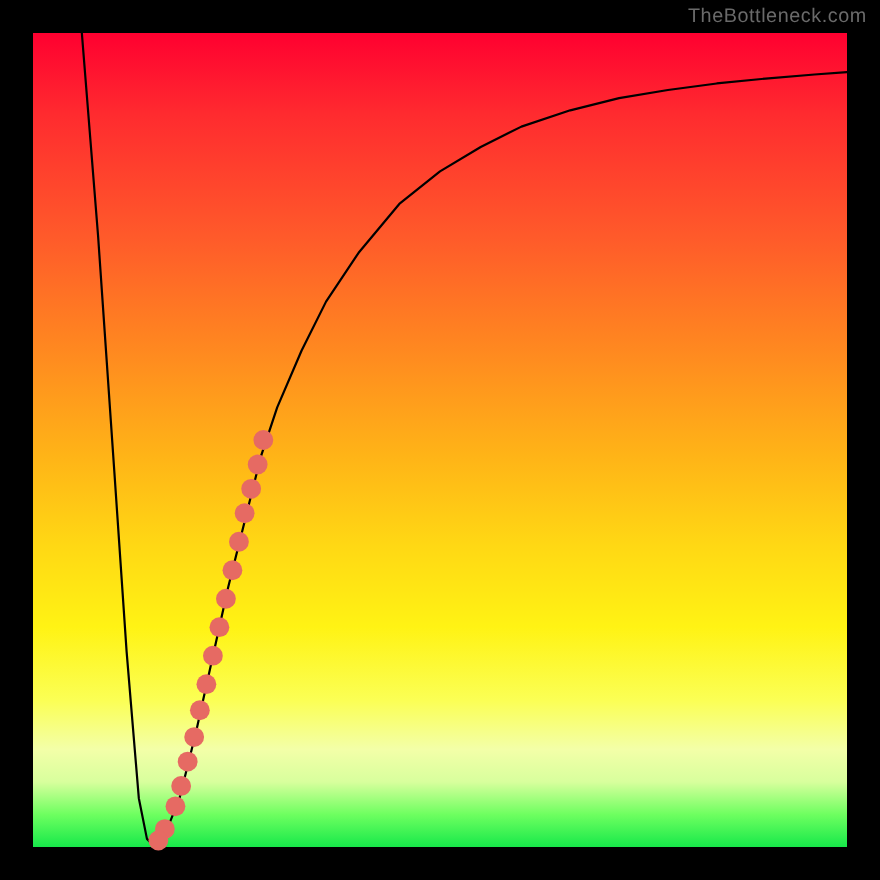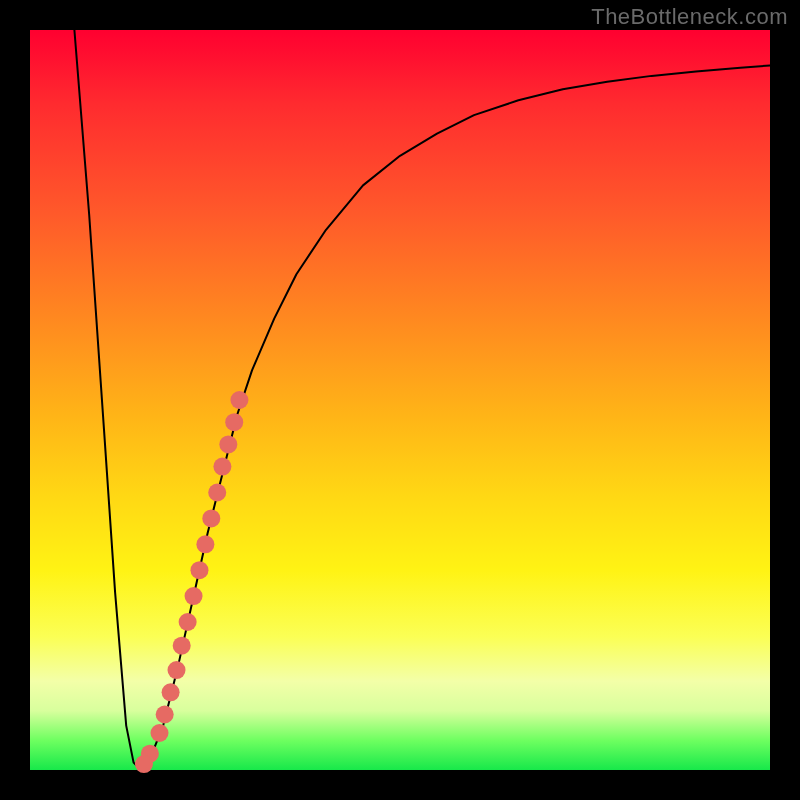--- a/index.html
+++ b/index.html
@@ -38,21 +38,21 @@
       #d8ff9d 92%,
       #6eff60 96%,
       #17e84a 100%
     );
   }
   .watermark {
     position: absolute;
     top: 4px;
     right: 12px;
     color: #6a6a6a;
-    font-size: 22px;
+    font-size: 18px;
     font-weight: 500;
     letter-spacing: 0.5px;
     user-select: none;
   }
   svg.curve {
     position: absolute;
     left: 0;
     top: 0;
     width: 740px;
     height: 740px;

